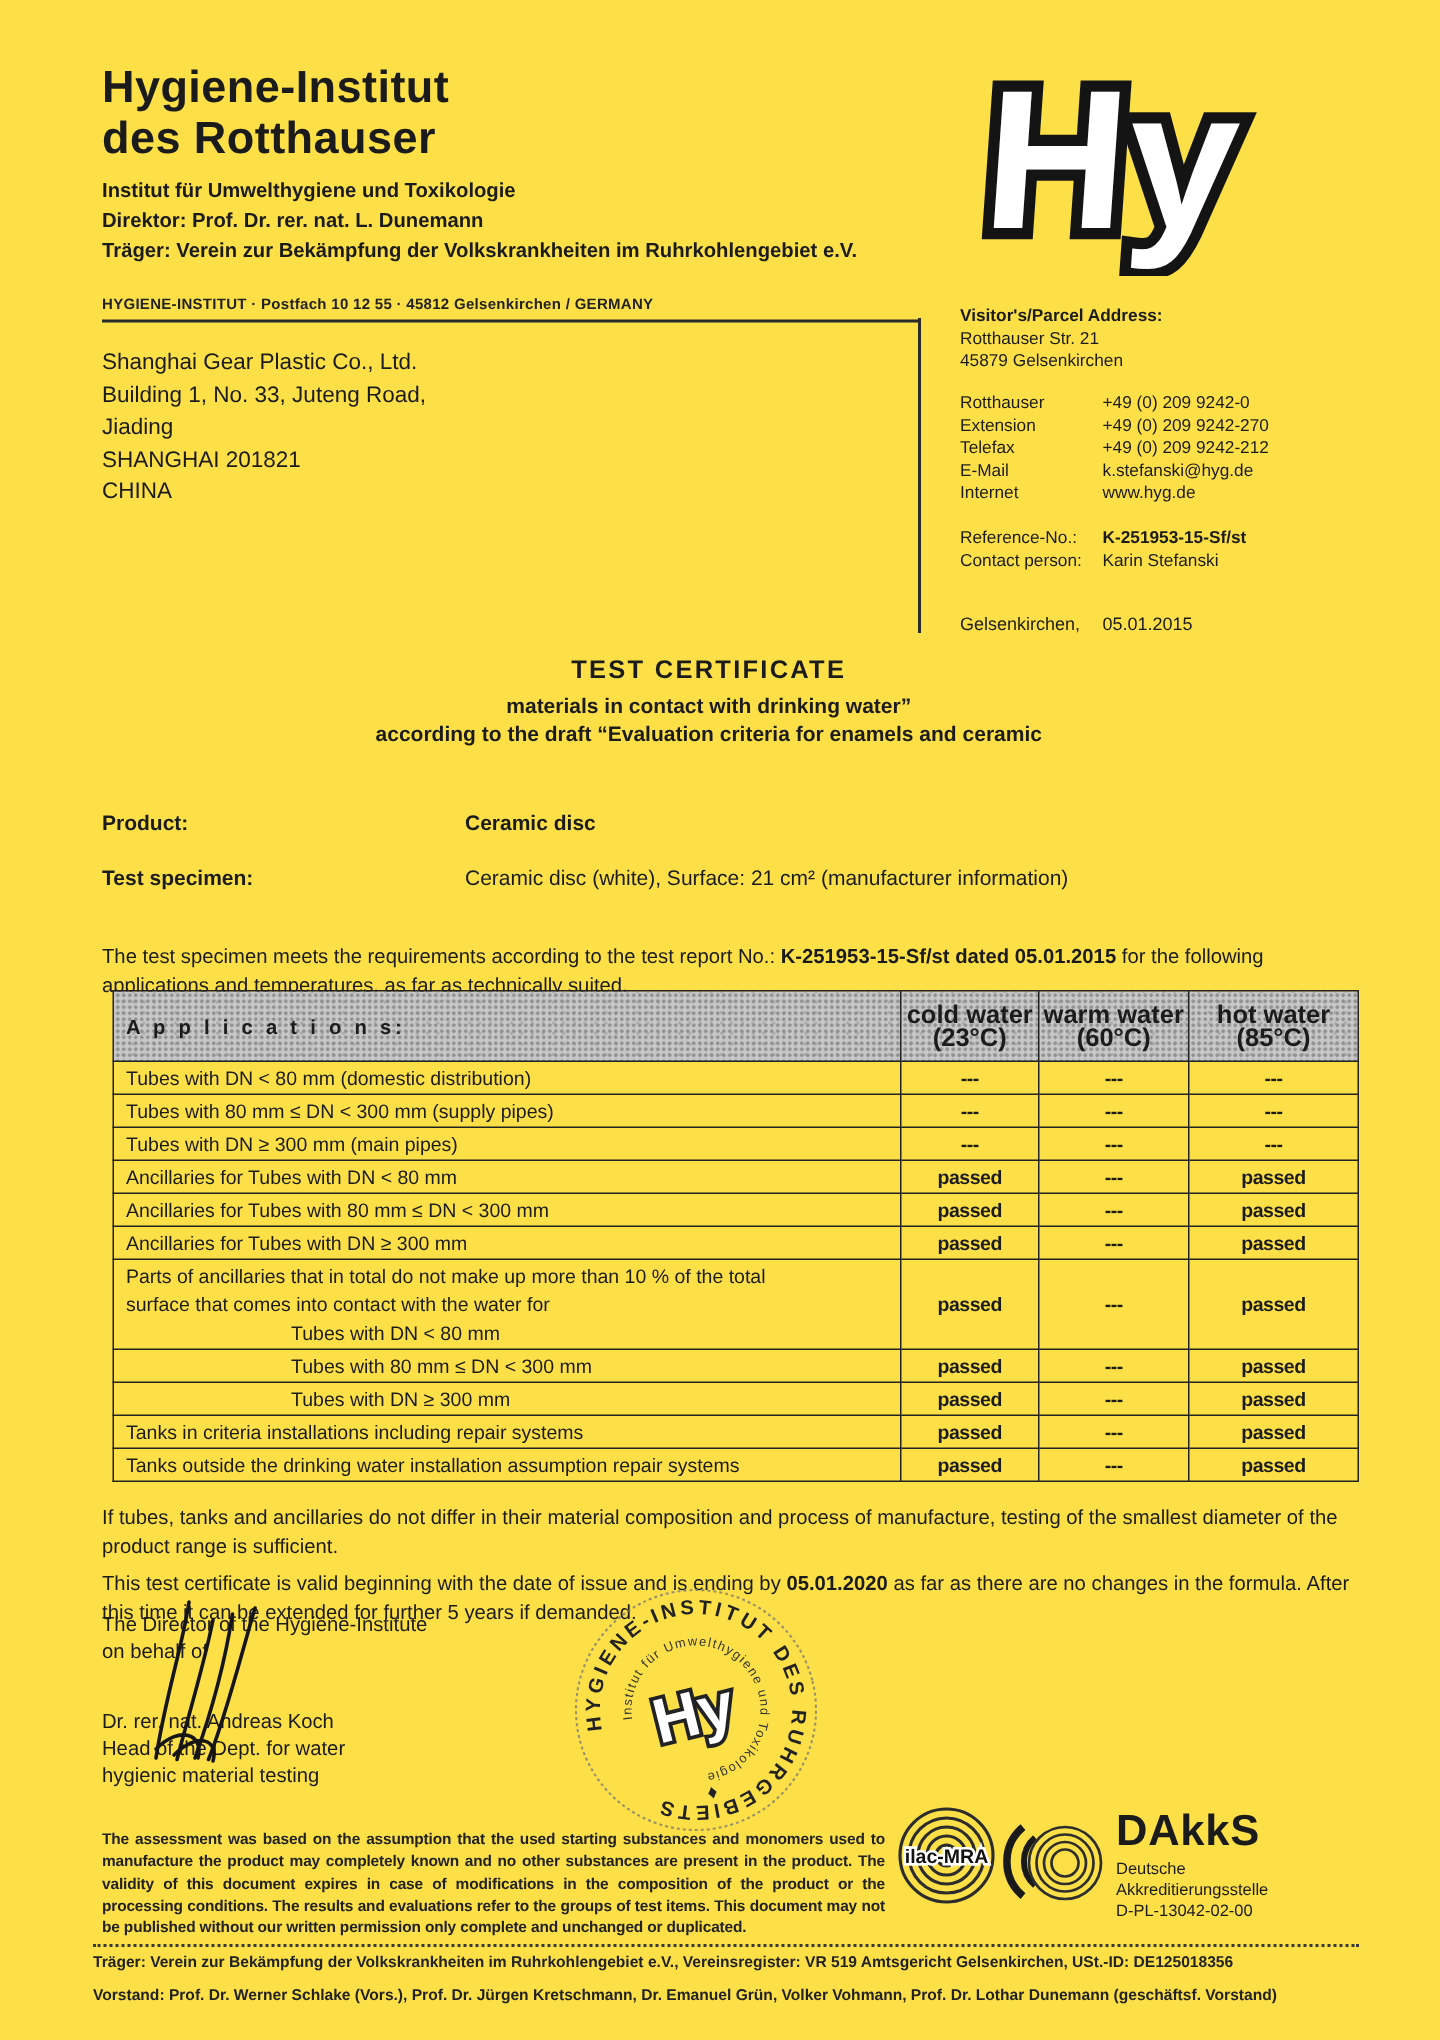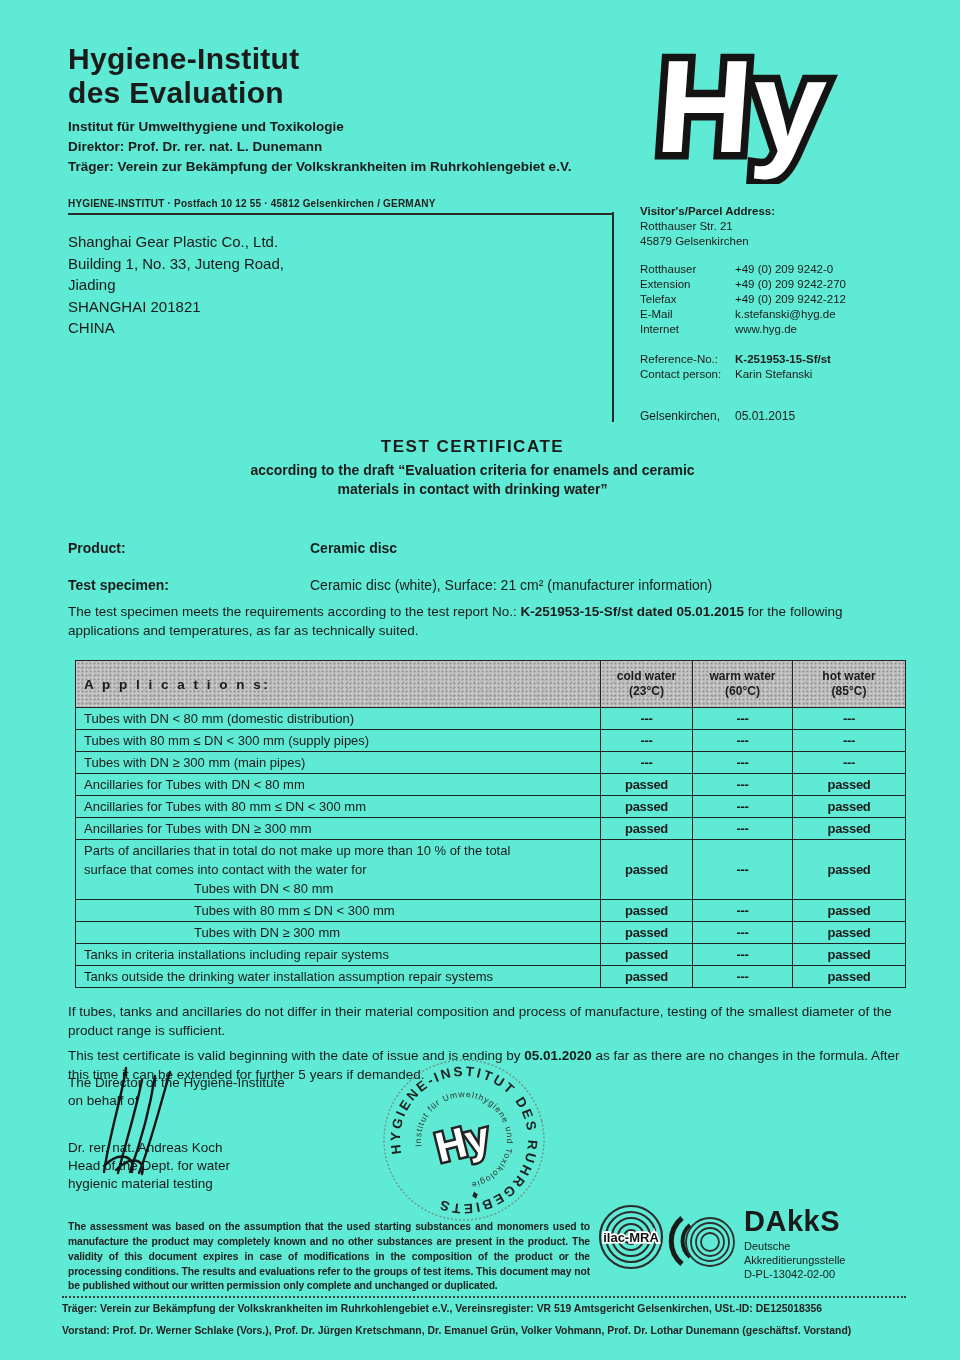--- a/index.html
+++ b/index.html
@@ -1,16 +1,16 @@
 <!DOCTYPE html>
 <html><head>
 <meta charset="utf-8">
 <style>
   html,body{margin:0;padding:0;background:#ffffff;}
-  .page{position:relative;width:960px;height:1360px;background:#5eead4;
+  .page{position:relative;width:960px;height:1360px;background:#fde047;
         font-family:"Liberation Sans", sans-serif;color:#1b1b1b;overflow:hidden;}
 
   
   .inst-block{position:absolute;left:68px;top:42px;}
   .inst-name{font-size:30px;font-weight:bold;line-height:34px;letter-spacing:.3px;}
   .inst-sub{margin-top:7px;font-size:13.5px;font-weight:bold;line-height:20px;}
   .hy-logo{position:absolute;left:634px;top:34px;}
 
   .sender-line{position:absolute;left:68px;top:198px;font-size:10px;font-weight:bold;letter-spacing:.2px;color:#222;}
   .rule-h{position:absolute;left:68px;top:213px;width:545px;border-top:2px solid #2a2a2a;}
@@ -30,31 +30,31 @@
   
   .title-block{position:absolute;left:0;top:437px;width:945px;text-align:center;}
   .title-main{font-size:17px;font-weight:bold;letter-spacing:1.5px;}
   .title-sub{font-size:14px;font-weight:bold;line-height:19px;margin-top:4px;}
 
   
   .lbl{position:absolute;left:68px;font-size:14px;font-weight:bold;}
   .val{position:absolute;left:310px;font-size:14px;}
   .val-bold{font-weight:bold;}
 
-  .intro{position:absolute;left:68px;top:588px;width:840px;font-size:13.5px;line-height:19px;}
+  .intro{position:absolute;left:68px;top:614px;width:840px;font-size:13.5px;line-height:19px;}
 
   
   .apps-table{position:absolute;left:75px;top:660px;width:830px;border-collapse:collapse;
               font-size:13px;table-layout:fixed;}
   .apps-table th,.apps-table td{border:1.6px solid #222;}
   .th-speckle{background-color:#c8c8c8;
      background-image:radial-gradient(#8f8f8f 1px, transparent 1.3px),radial-gradient(#adadad 1px, transparent 1.2px);
      background-size:4px 4px,7px 7px;background-position:0 0,2px 3px;}
   .th-apps{text-align:left;padding:4px 8px;font-weight:bold;letter-spacing:2.5px;font-size:13.5px;height:38px;margin-top:40px;}
-  .th-col{white-space:pre-line;text-align:center;font-weight:bold;line-height:15px;font-size:12px;padding:2px 0;}
+  .th-col{white-space:pre-line;text-align:center;font-weight:bold;line-height:15px;font-size:17px;padding:2px 0;}
   .apps-table td.app-cell{padding:1px 8px;line-height:19px;}
   .apps-table td.val-cell{text-align:center;font-weight:bold;letter-spacing:-.3px;}
 
   
   .note-diff{position:absolute;left:68px;top:988px;width:845px;font-size:13.5px;line-height:19px;}
   .note-valid{position:absolute;left:68px;top:1032px;width:848px;font-size:13.5px;line-height:19.5px;}
 
   
   .sig-block{position:absolute;left:68px;top:1074px;font-size:13.5px;line-height:18px;}
   .sig-name{margin-top:29px;}
@@ -75,21 +75,21 @@
   .footer-l1{position:absolute;left:62px;top:1303px;width:848px;font-size:10.4px;font-weight:bold;color:#222;}
   .footer-l2{position:absolute;left:62px;top:1325px;width:848px;font-size:10.4px;font-weight:bold;color:#222;}
 </style>
 </head>
 <body>
 
 <div class="page">
 
   <div class="inst-block">
     <div class="inst-name">Hygiene-Institut</div>
-    <div class="inst-name">des Evaluation</div>
+    <div class="inst-name">des Rotthauser</div>
     <div class="inst-sub">
       <div>Institut für Umwelthygiene und Toxikologie</div>
       <div>Direktor: Prof. Dr. rer. nat. L. Dunemann</div>
       <div>Träger: Verein zur Bekämpfung der Volkskrankheiten im Ruhrkohlengebiet e.V.</div>
     </div>
   </div>
 
   <svg class="hy-logo" width="280" height="150" viewBox="0 0 280 150">
     <g transform="skewX(-4)">
       <text x="28" y="118" font-family="Liberation Sans, sans-serif" font-size="132" font-weight="bold" fill="#ffffff" stroke="#141414" stroke-width="15" paint-order="stroke" stroke-linejoin="miter">Hy</text>
@@ -149,22 +149,22 @@
 
     <div class="place-date c-row">
       <span class="c-label">Gelsenkirchen,</span>
       <span>05.01.2015</span>
     </div>
   </div>
 
   <div class="title-block">
     <div class="title-main">TEST CERTIFICATE</div>
     <div class="title-sub">
+      <div>materials in contact with drinking water”</div>
       <div>according to the draft “Evaluation criteria for enamels and ceramic</div>
-      <div>materials in contact with drinking water”</div>
     </div>
   </div>
 
   <div class="lbl" style="top:540px">Product:</div>
   <div class="val val-bold" style="top:540px">Ceramic disc</div>
   <div class="lbl" style="top:577px">Test specimen:</div>
   <div class="val" style="top:577px">Ceramic disc (white), Surface: 21 cm² (manufacturer information)</div>
 
   <p class="intro"><span>The test specimen meets the requirements according to the test report No.: </span><b>K-251953-15-Sf/st dated 05.01.2015</b><span> for the following applications and temperatures, as far as technically suited.</span></p>
 

